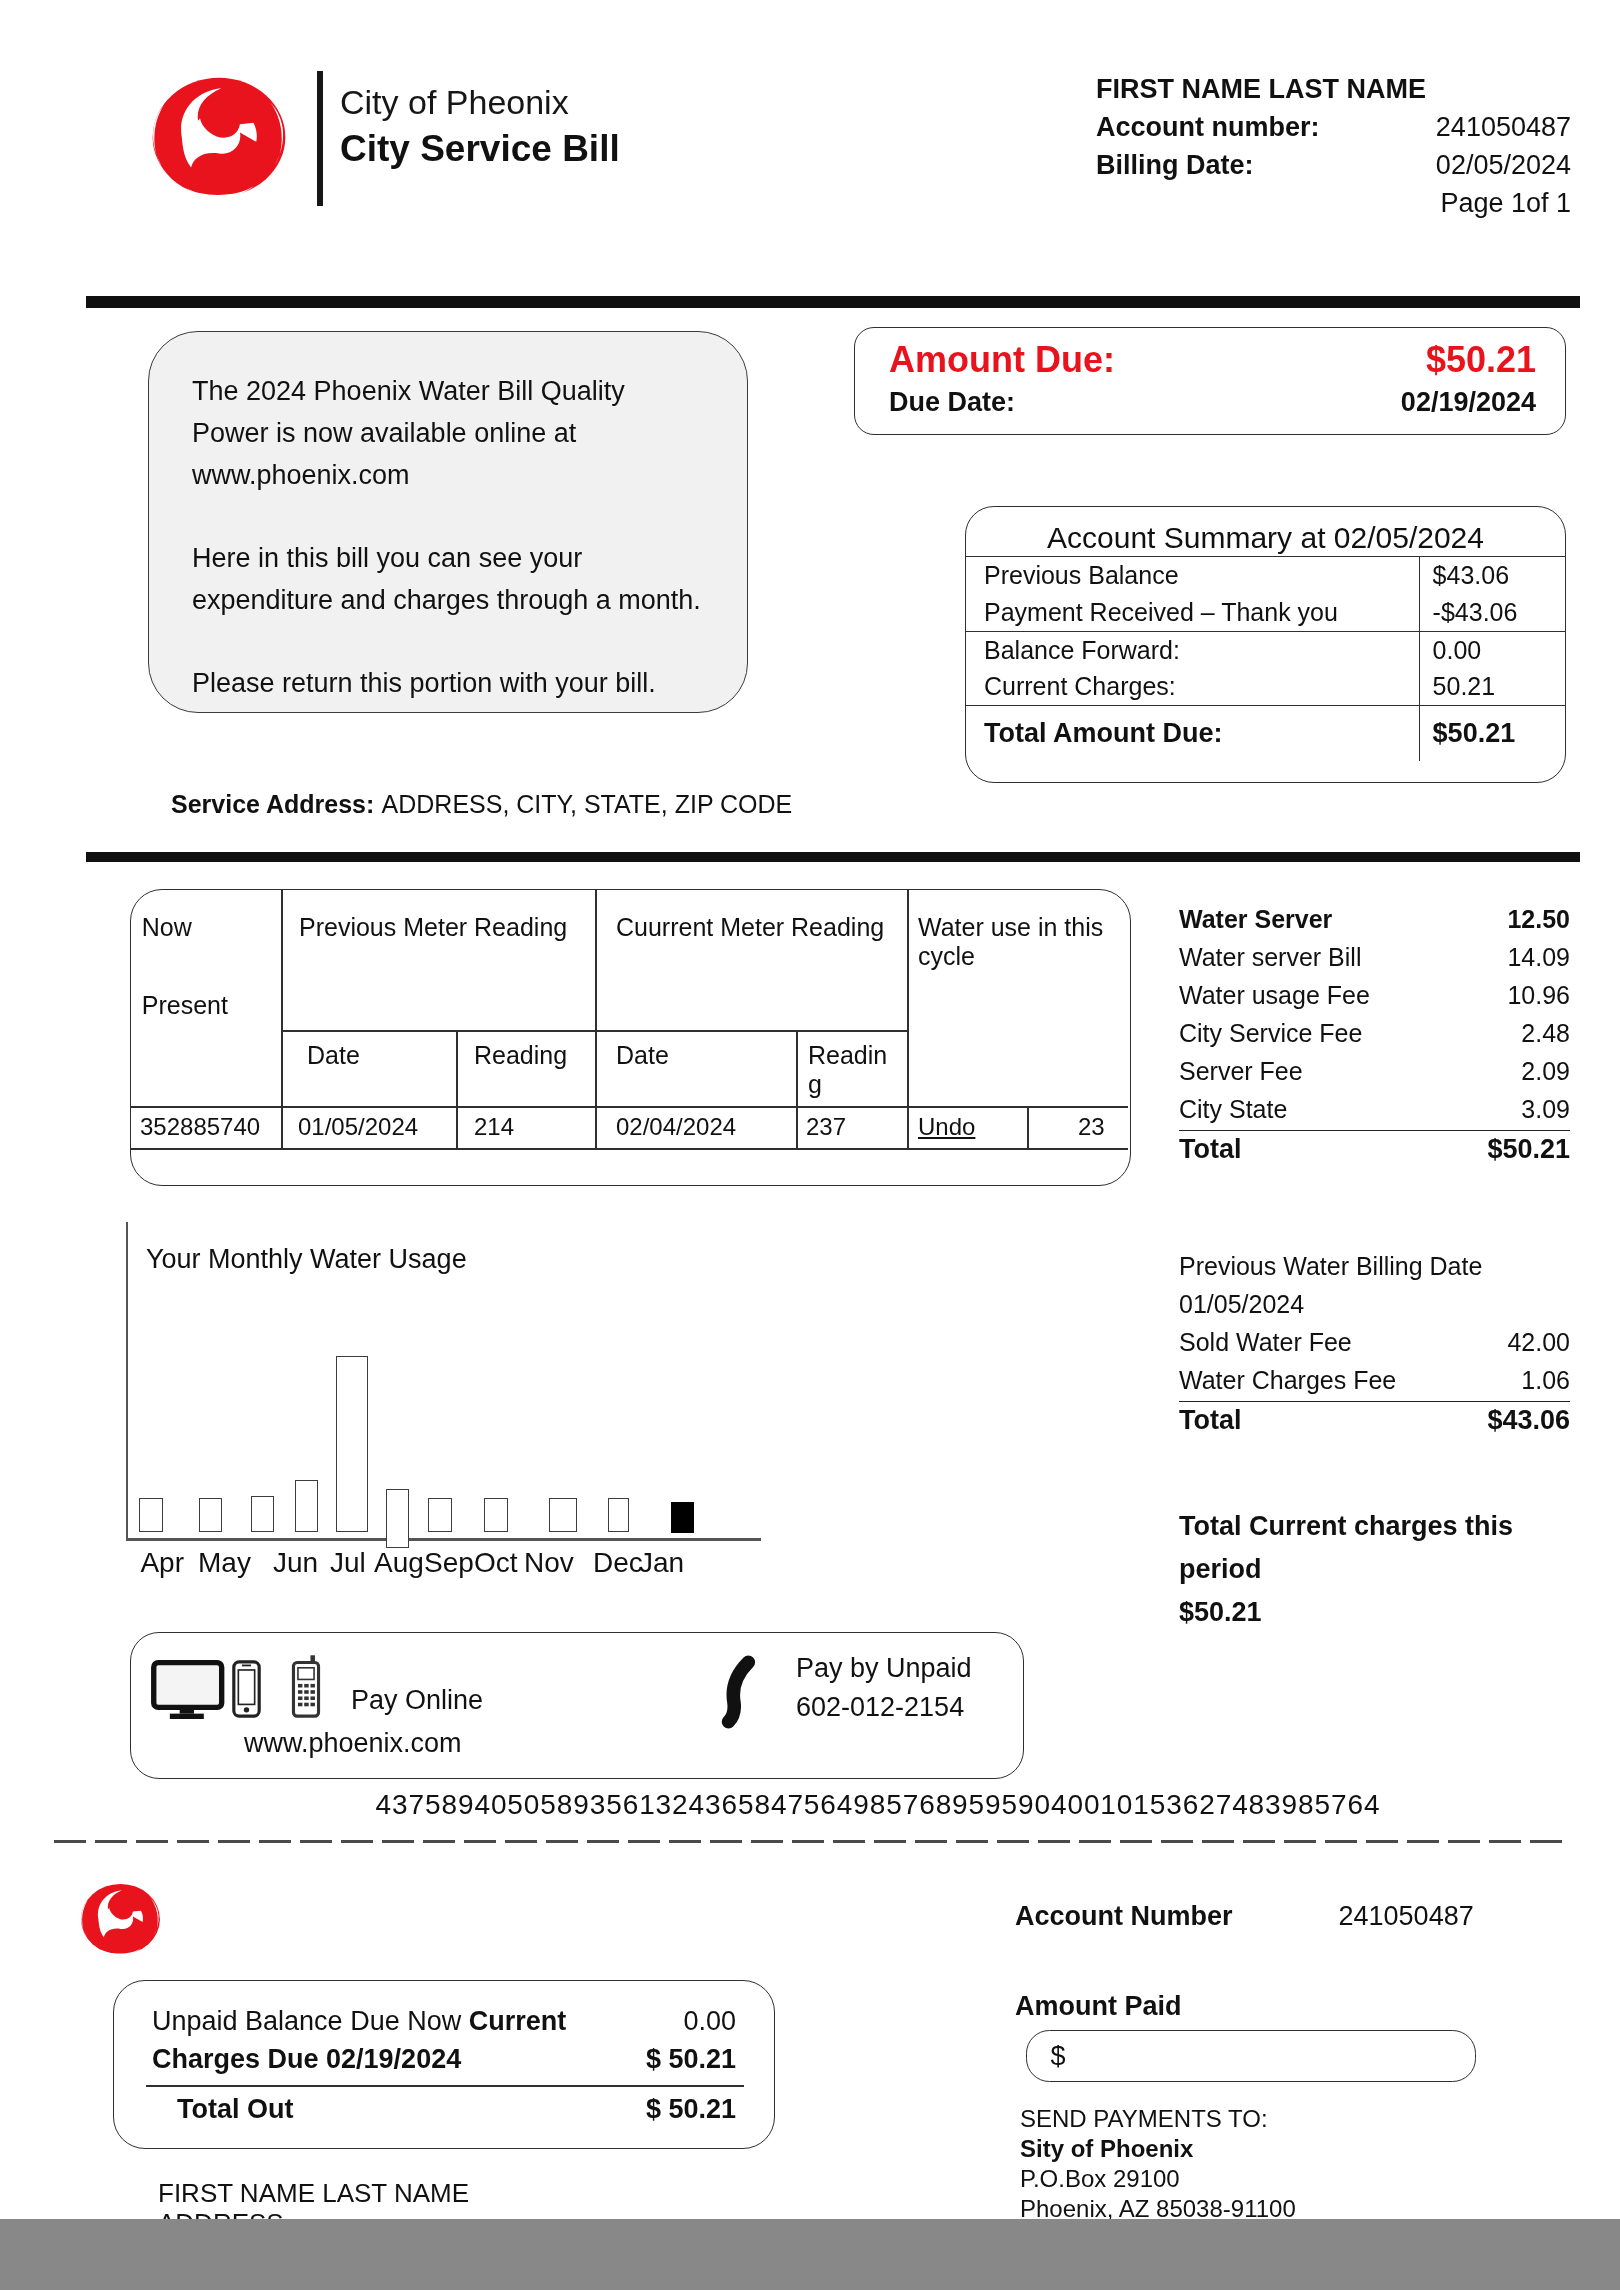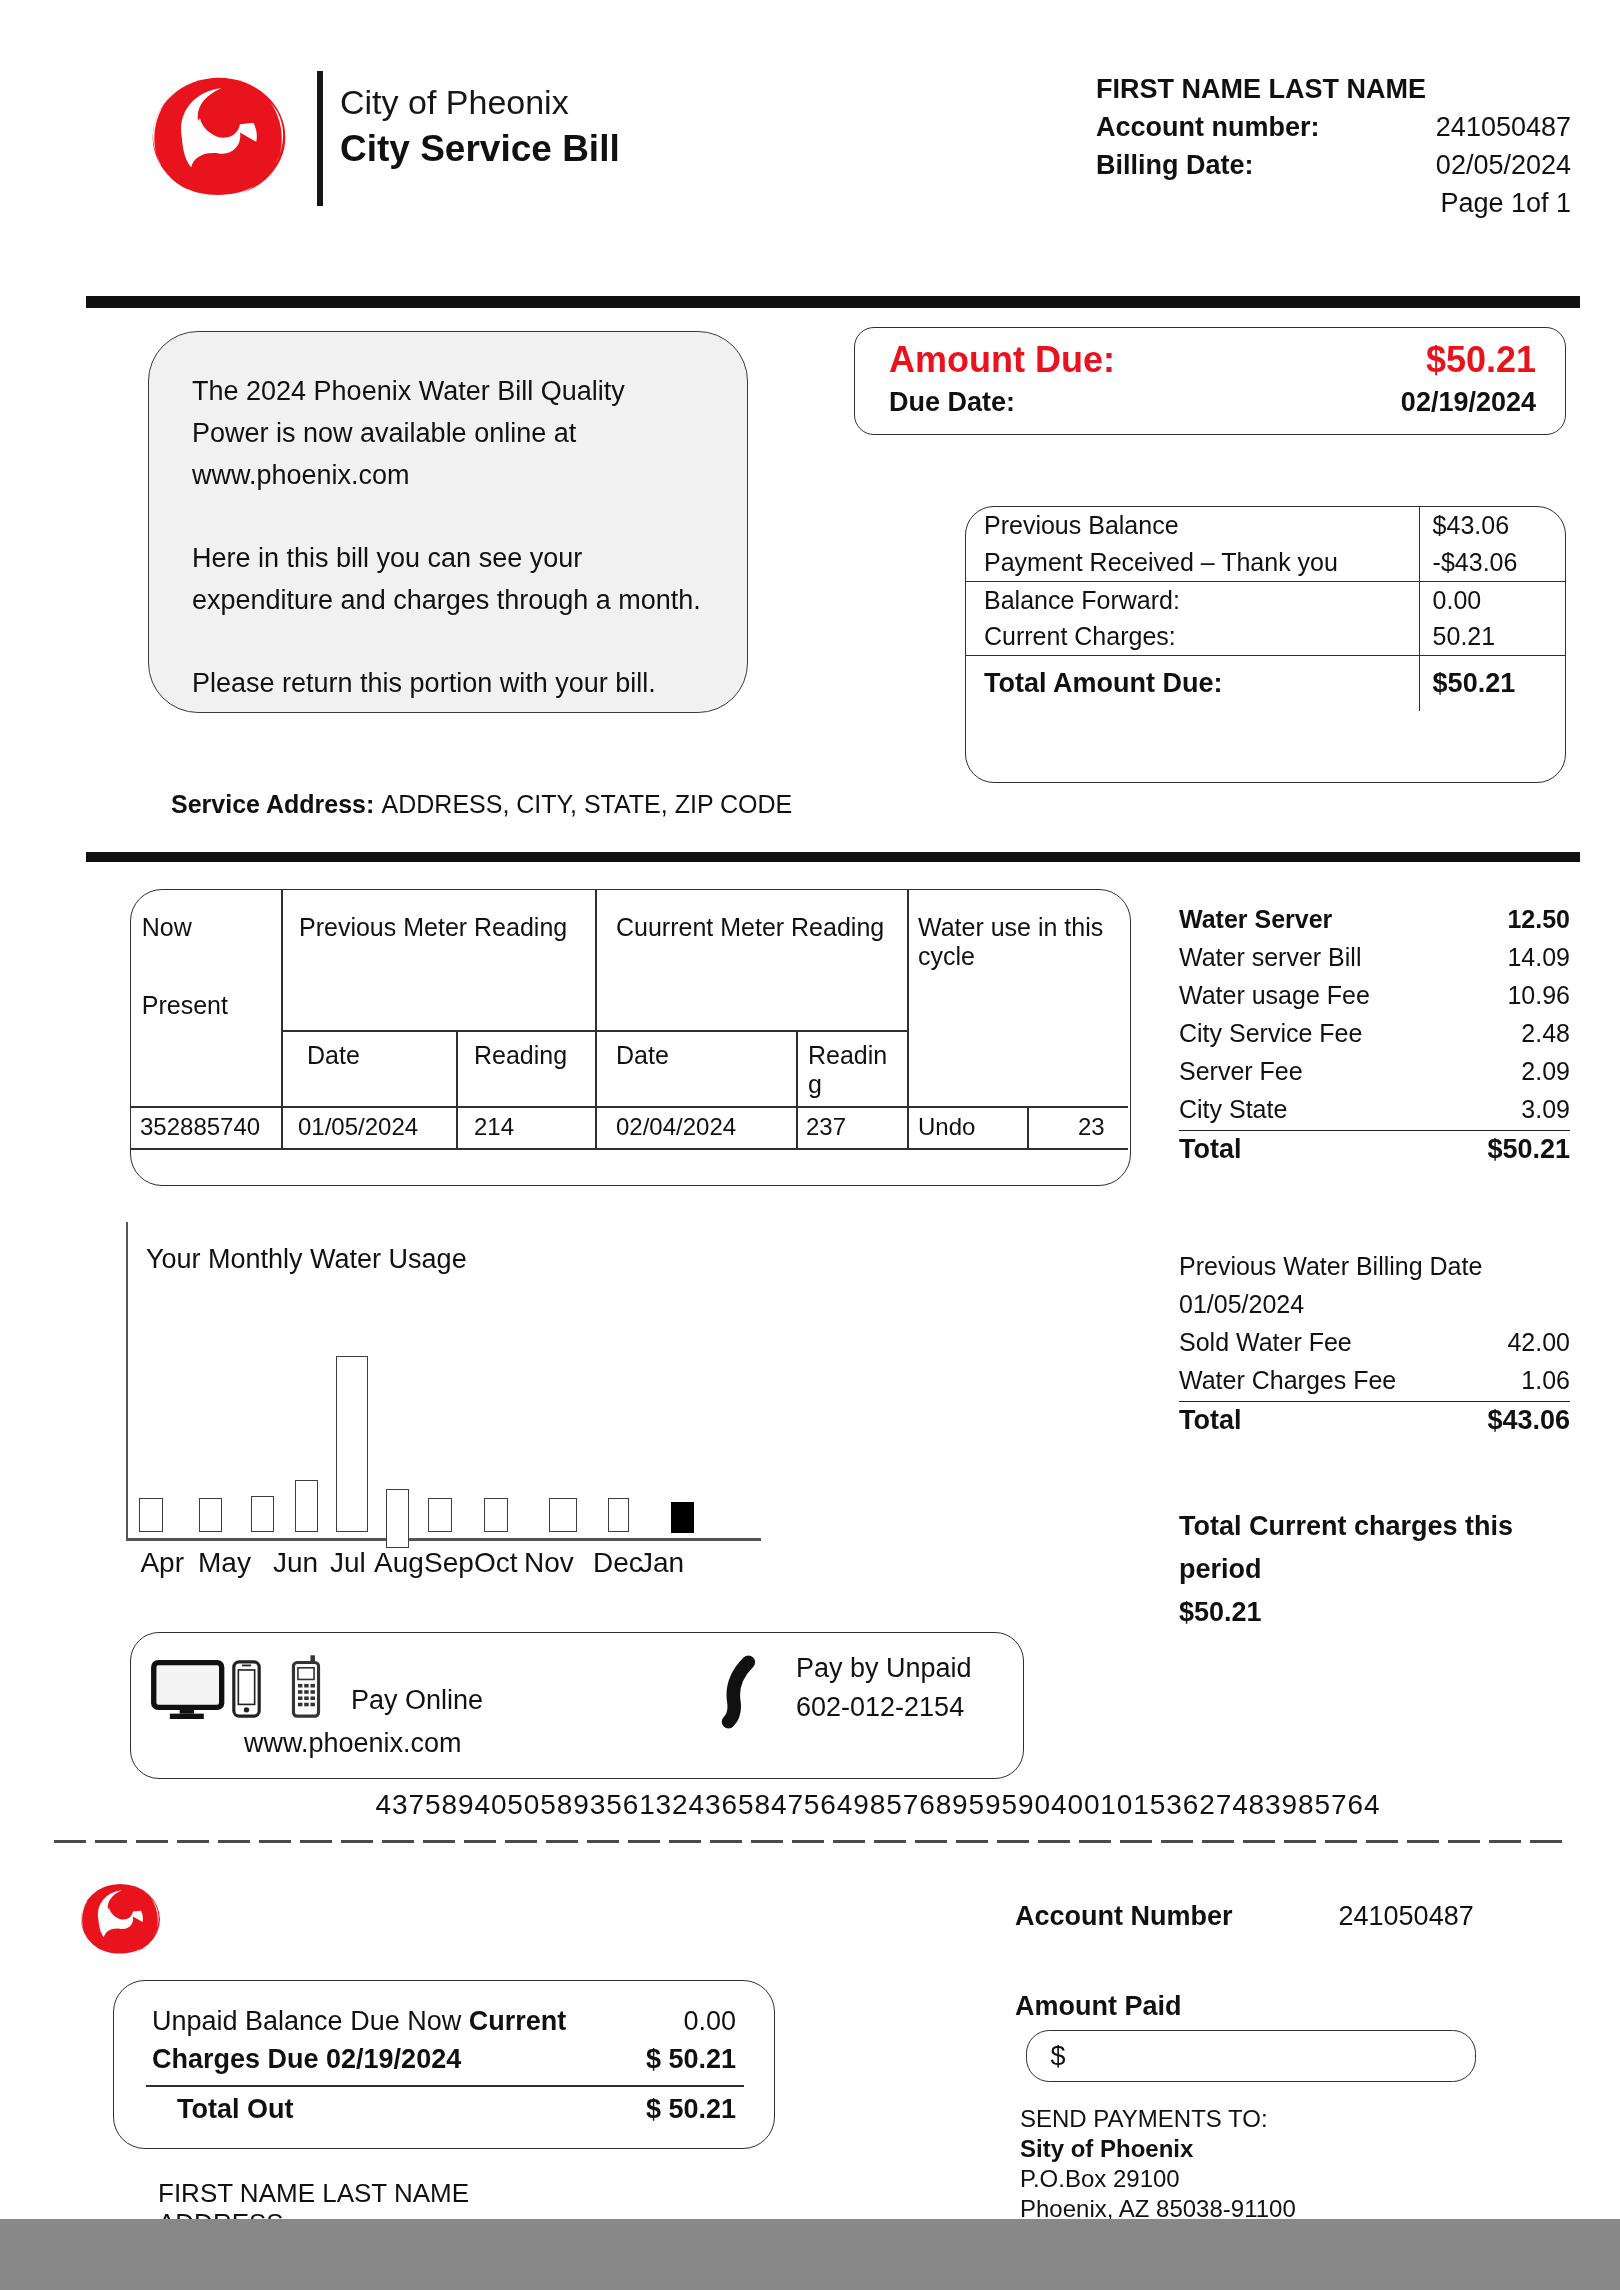--- a/index.html
+++ b/index.html
@@ -131,20 +131,21 @@
       <span>Amount Due:</span>
       <span>$50.21</span>
     </div>
     <div class="r2">
       <span>Due Date:</span>
       <span>02/19/2024</span>
     </div>
   </div>
 
   <div class="summary">
+    <div class="title">Account Summary at 02/05/2024</div>
     <div class="sumrow">
       <span class="lbl">Previous Balance</span>
       <span class="val">$43.06</span>
     </div>
     <div class="sumrow">
       <span class="lbl">Payment Received – Thank you</span>
       <span class="val">-$43.06</span>
     </div>
     <div class="sumrow sumsep">
       <span class="lbl">Balance Forward:</span>
@@ -185,21 +186,21 @@
     <span class="abs" style="left:176px; top:151px;">Date</span>
     <span class="abs" style="left:343px; top:151px;">Reading</span>
     <span class="abs" style="left:485px; top:151px;">Date</span>
     <span class="abs" style="left:677px; top:151px; width:86px; word-break:break-all;">Reading</span>
 
     <span class="abs" style="left:9px; top:223px; font-size:24px;">352885740</span>
     <span class="abs" style="left:167px; top:223px; font-size:24px;">01/05/2024</span>
     <span class="abs" style="left:343px; top:223px; font-size:24px;">214</span>
     <span class="abs" style="left:485px; top:223px; font-size:24px;">02/04/2024</span>
     <span class="abs" style="left:675px; top:223px; font-size:24px;">237</span>
-    <span class="abs" style="left:787px; top:223px; font-size:24px;">Undo</span>
+    <span class="abs" style="left:787px; top:223px; font-size:24px;text-decoration:underline;">Undo</span>
     <span class="abs" style="left:947px; top:223px; font-size:24px;">23</span>
   </div>
 
   <div class="feelist" style="top:900px;">
     <div class="feerow b">
       <span>Water Server</span>
       <span>12.50</span>
     </div>
     <div class="feerow">
       <span>Water server Bill</span>

